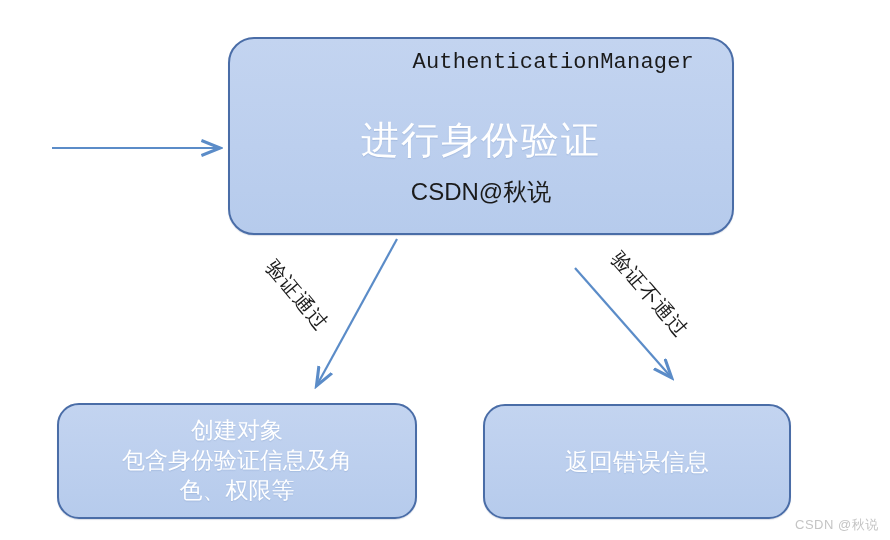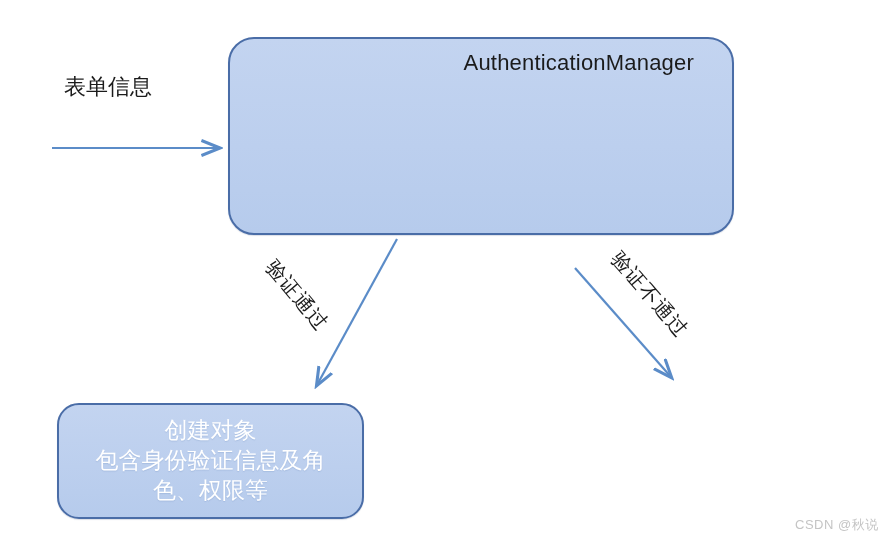--- a/index.html
+++ b/index.html
@@ -30,41 +30,42 @@
   #node-auth {
     left: 228px;
     top: 37px;
     width: 506px;
     height: 198px;
     border-radius: 26px;
   }
   #node-create {
     left: 57px;
     top: 403px;
-    width: 307px;
+    width: 360px;
     height: 116px;
   }
   #node-error {
     left: 483px;
     top: 404px;
     width: 308px;
     height: 115px;
   }
 
   
   .auth-title {
     position: absolute;
     left: 0;
     right: 38px;
     top: 11px;
     text-align: right;
     font-size: 22px;
     color: #1b1b1b;
     letter-spacing: .2px;
     white-space: nowrap;
+    font-family: Liberation Mono, monospace;
   }
   .auth-main {
     position: absolute;
     left: 0;
     right: 0;
     top: 76px;
     text-align: center;
     font-size: 38px;
     color: #ffffff;
     letter-spacing: 2px;
@@ -178,30 +179,34 @@
       <line x1="397" y1="239" x2="317" y2="385" stroke="#5b8cc8" stroke-width="2.2" marker-end="url(#ah)"></line>
     </g>
 
     <g>
       <line x1="575" y1="268" x2="671" y2="377" stroke="#5b8cc8" stroke-width="2.2" marker-end="url(#ah)"></line>
     </g>
   </svg>
 
   <div class="node" id="node-auth">
     <div class="auth-title">AuthenticationManager</div>
+    <div class="auth-main">进行身份验证</div>
+    <div class="auth-sub">CSDN@秋说</div>
   </div>
 
   <div class="node" id="node-create">
     <div class="node-text">创建对象
 包含身份验证信息及角
 色、权限等</div>
   </div>
 
-
-  <div class="flow-label" id="label-form">表单信息</div>
+  <div class="node" id="node-error">
+    <div class="node-text">返回错误信息</div>
+  </div>
+
 
   <div class="flow-label" id="label-pass">验证通过</div>
 
   <div class="flow-label" id="label-fail">验证不通过</div>
 
   <div class="watermark" id="wm-csdn">CSDN @秋说</div>
 
 </div>
 
 </body></html>

